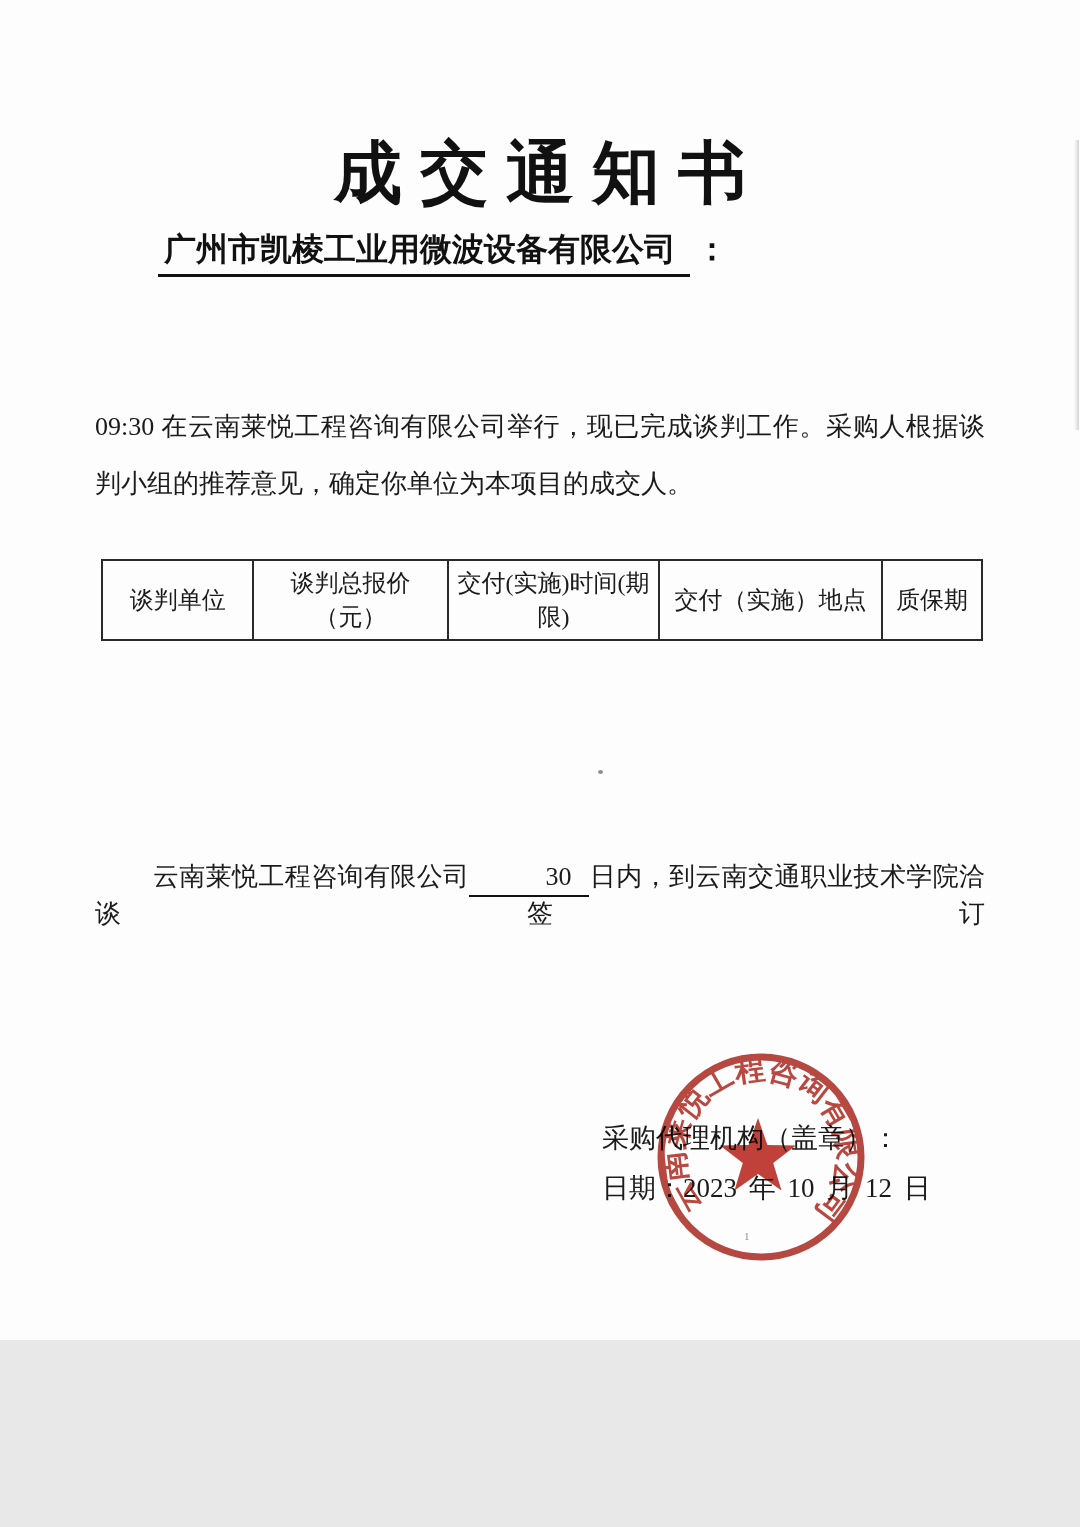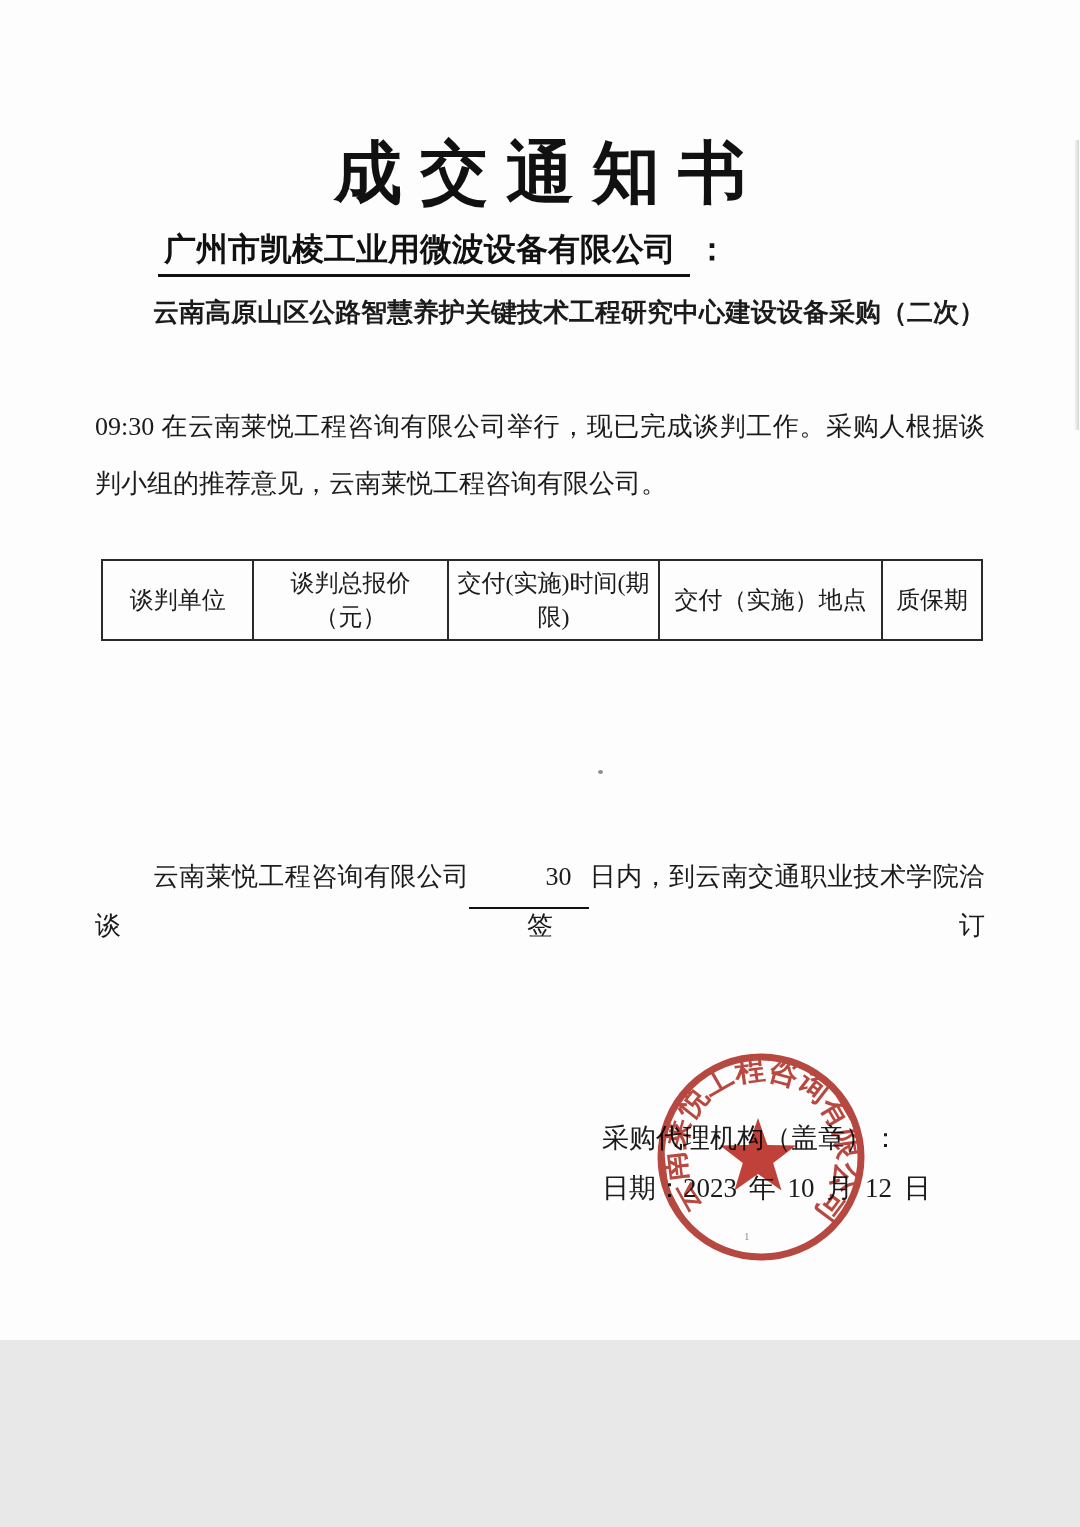--- a/index.html
+++ b/index.html
@@ -65,21 +65,21 @@
     line-height:34px;
     padding:4px 8px;
     font-weight:normal;
   }
   table.award .hrow{height:80px;padding-left:22px;}
   table.award .drow{height:150px;}
   .c1{width:151px;} .c2{width:194px;} .c3{width:211px;} .c4{width:222px;} .c5{width:100px;}
   .days-u{
     display:inline-block;
     border-bottom:2px solid #111;
-    padding:0 18px 13px 18px;
+    padding:0 18px 1px 18px;
   }
   .sig-line{
     font-size:27px;
     color:#1b1b1b;
     word-spacing:5px;
   }
   .stamp{
     left:648px;top:1044px;
     width:226px;height:226px;
     mix-blend-mode:multiply;
@@ -103,23 +103,22 @@
 <body>
 
 <div class="page">
 
   <div class="abs doc-title">成交通知书</div>
 
   <div class="abs salutation">
     <span class="uname">广州市凯棱工业用微波设备有限公司</span><span class="colon">：</span>
   </div>
 
-  <div class="abs bodyline just b" style="top:296px;text-indent:58px;">云南高原山区公路智慧养护关键技术工程研究中心建设设备采购（二次）</div>
   <div class="abs bodyline just" style="top:410px;">09:30 在云南莱悦工程咨询有限公司举行，现已完成谈判工作。采购人根据谈</div>
-  <div class="abs bodyline" style="top:467px;">判小组的推荐意见，云南莱悦工程咨询有限公司。</div>
+  <div class="abs bodyline" style="top:467px;">判小组的推荐意见，确定你单位为本项目的成交人。</div>
 
   <table class="award">
     <colgroup>
       <col class="c1">
         <col class="c2">
         <col class="c3">
         <col class="c4">
         <col class="c5">
     </colgroup>
     <tbody>

